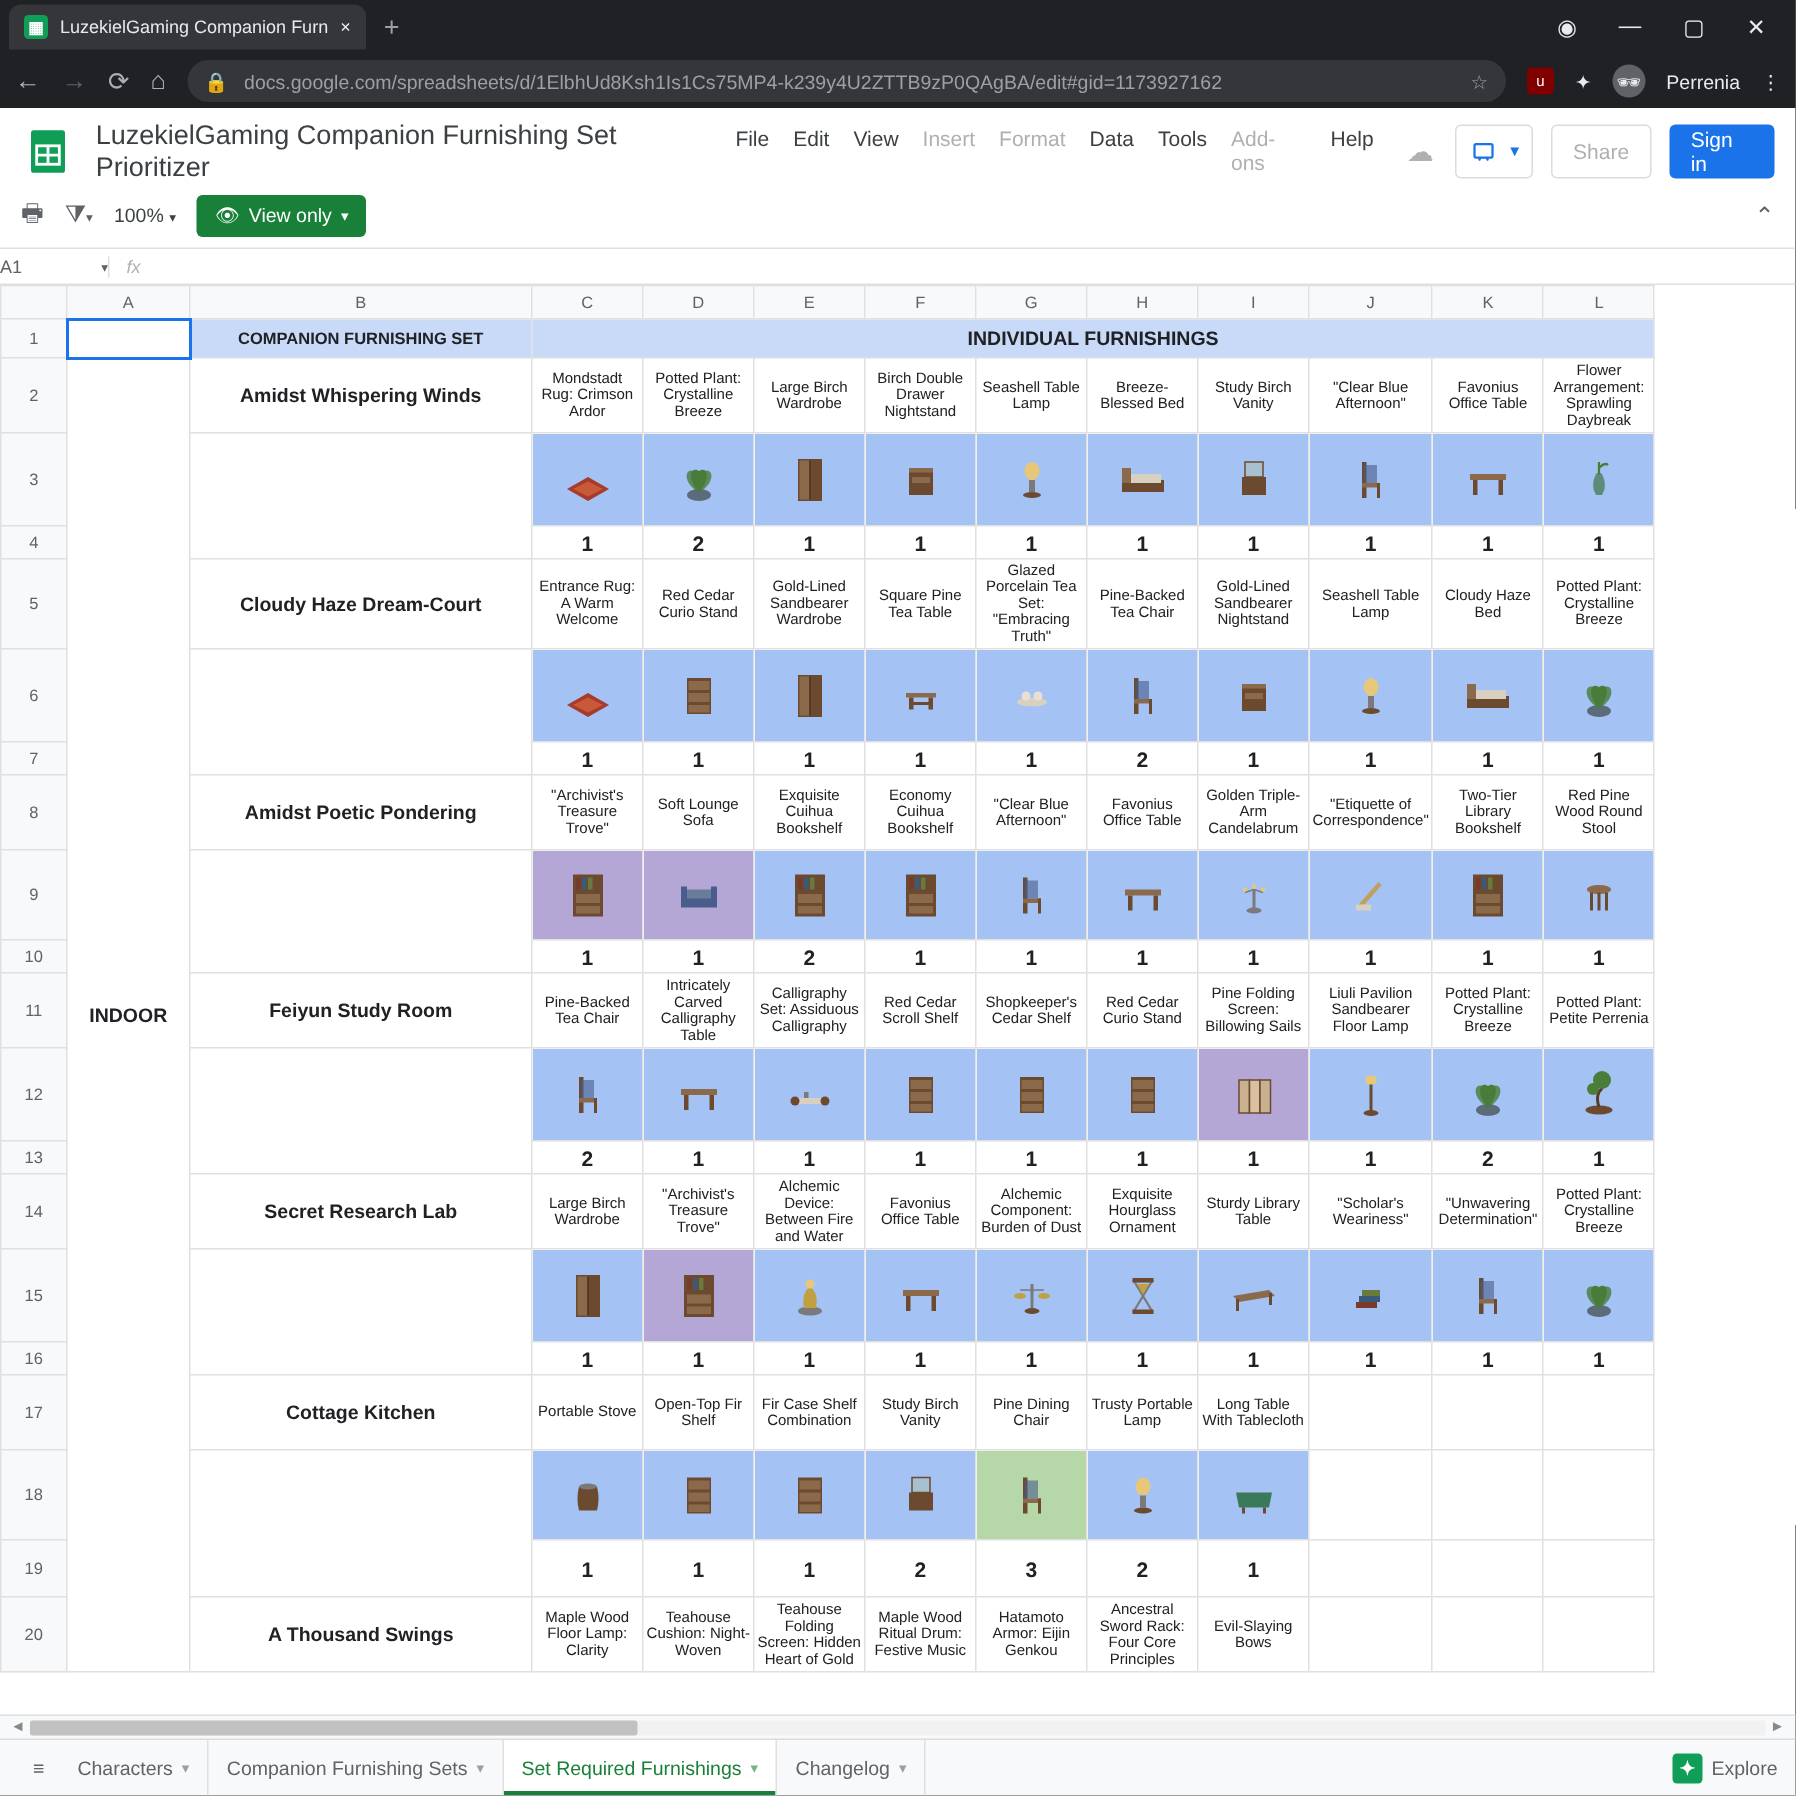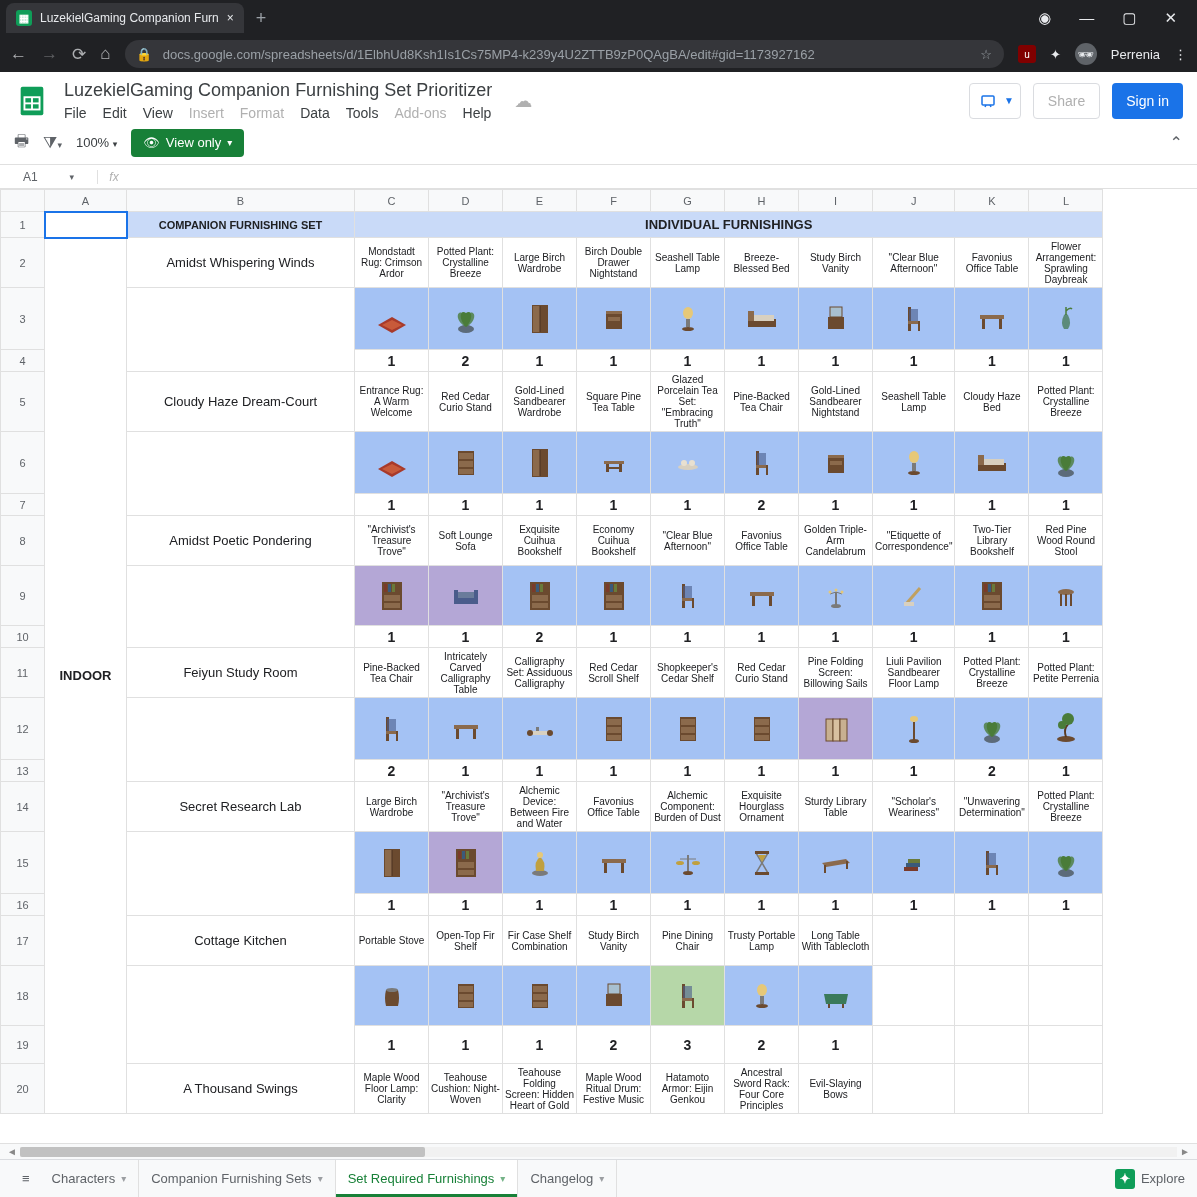--- a/index.html
+++ b/index.html
@@ -21,46 +21,46 @@
   .nav-ico{opacity:.7;font-size:17px}
   .url-pill{flex:1;background:var(--tab-bg);height:28px;border-radius:14px;display:flex;align-items:center;padding:0 12px;gap:10px;color:var(--url);font-size:13px}
   .url-pill .lock{color:#9aa0a6}
   .ext{display:flex;gap:14px;align-items:center;color:#e8eaed;font-size:13px}
   .inc-badge{width:22px;height:22px;background:#5f6368;border-radius:50%;display:flex;align-items:center;justify-content:center}
   
   .app{background:var(--win);color:var(--text);height:calc(1197px - 72px);display:flex;flex-direction:column}
   .titlebar{display:flex;align-items:center;gap:14px;padding:8px 14px 0 14px}
   .logo{width:36px;height:36px;background:#fff;display:flex;align-items:center;justify-content:center}
   .logo svg{width:34px;height:34px}
-  .titles{display:flex;flex-direction:column}
+  .titles{display:flex;flex-direction:row}
   .doc-title{font-size:18px;color:#3c4043}
   .menus{display:flex;gap:16px;font-size:14px;color:#3c4043;margin-top:4px}
   .menus .dis{color:#b0b0b0}
   .title-actions{margin-left:auto;display:flex;gap:12px;align-items:center}
   .btn{height:36px;border-radius:4px;padding:0 14px;display:flex;align-items:center;gap:8px;font-size:14px}
   .btn.share{border:1px solid #dadce0;color:#b0b0b0;background:#fff}
   .btn.signin{background:var(--blue);color:#fff;font-weight:400}
   .btn.present{border:1px solid #dadce0;color:#1a73e8;padding:0 6px 0 10px}
   .toolbar{display:flex;align-items:center;gap:14px;padding:8px 14px;border-bottom:1px solid #e0e0e0;height:44px}
   .pill{background:var(--green);color:#fff;border-radius:4px;height:28px;display:flex;align-items:center;gap:6px;padding:0 12px;font-size:13px}
   .zoom{font-size:13px;color:#3c4043}
   .chev{margin-left:auto;color:#5f6368}
   .fx-row{display:flex;align-items:center;height:24px;border-bottom:1px solid #e0e0e0;font-size:12px}
-  .fx-cell{width:98px;padding:0 23px;color:#5f6368;border-right:1px solid #e0e0e0;display:flex;align-items:center;justify-content:space-between}
+  .fx-cell{width:73px;padding:0 0;color:#5f6368;border-right:1px solid #e0e0e0;display:flex;align-items:center;justify-content:space-between}
   .fx-label{width:32px;text-align:center;color:#b0b0b0;font-style:italic}
   
   .sheet-wrap{flex:1;overflow:hidden;position:relative}
   table.sheet{border-collapse:collapse;table-layout:fixed}
   th,td{border:1px solid var(--grid);padding:0;text-align:center;font-size:11px;vertical-align:middle;background:#fff}
   th{background:#f8f9fa;color:#5f6368;font-weight:normal;position:relative}
   .rowhdr{width:44px;min-width:44px;background:#f8f9fa;color:#5f6368;font-size:11px}
   .colA{width:82px} .colB{width:228px} .colX{width:74px}
   td.section-hdr{background:var(--hdr);font-weight:bold;font-size:11px;height:26px}
   td.big-hdr{background:var(--hdr);font-weight:bold;font-size:13px}
-  td.set-name{font-weight:normal;font-size:13px;height:50px;background:#fff}
+  td.set-name{font-weight:bold;font-size:13px;height:50px;background:#fff}
   td.item-name{font-size:10px;line-height:1.1;padding:2px;height:50px}
   td.img-cell{height:60px;position:relative}
   td.qty{font-weight:bold;font-size:14px;height:22px}
   td.vert{font-weight:bold;font-size:13px}
   .room-img{width:100%;height:100%;background:linear-gradient(135deg,#6b5a4a 0%,#3d3228 50%,#5c4a38 100%);position:relative;overflow:hidden}
   .room-img::before{content:"";position:absolute;inset:0;background:repeating-linear-gradient(90deg,rgba(255,255,255,.03) 0 10px,transparent 10px 20px),radial-gradient(circle at 30% 70%,rgba(200,150,80,.3),transparent 40%),radial-gradient(circle at 70% 60%,rgba(100,80,60,.4),transparent 35%)}
   .thumb{width:44px;height:44px;margin:auto;display:flex;align-items:center;justify-content:center}
   .thumb svg{width:40px;height:40px}
   
   .sheettabs{height:38px;border-top:1px solid #dadce0;display:flex;align-items:center;padding:0 12px;gap:0;background:#f8f9fa;font-size:13px}

